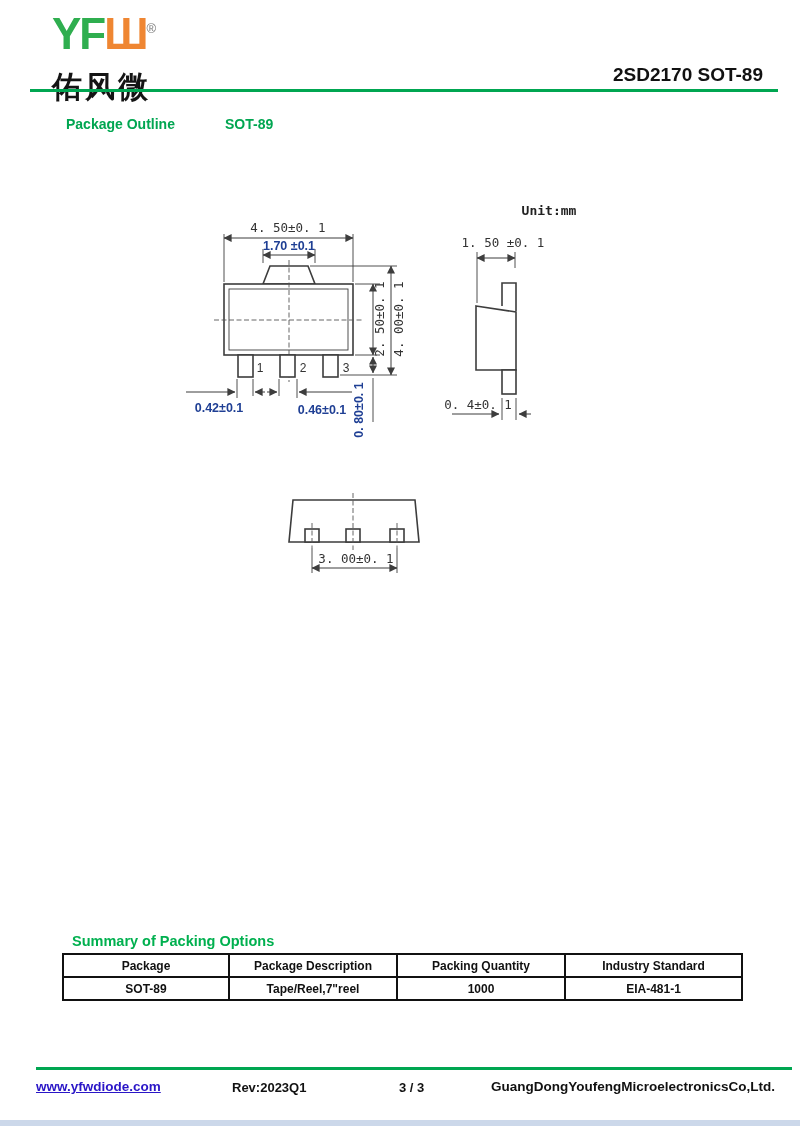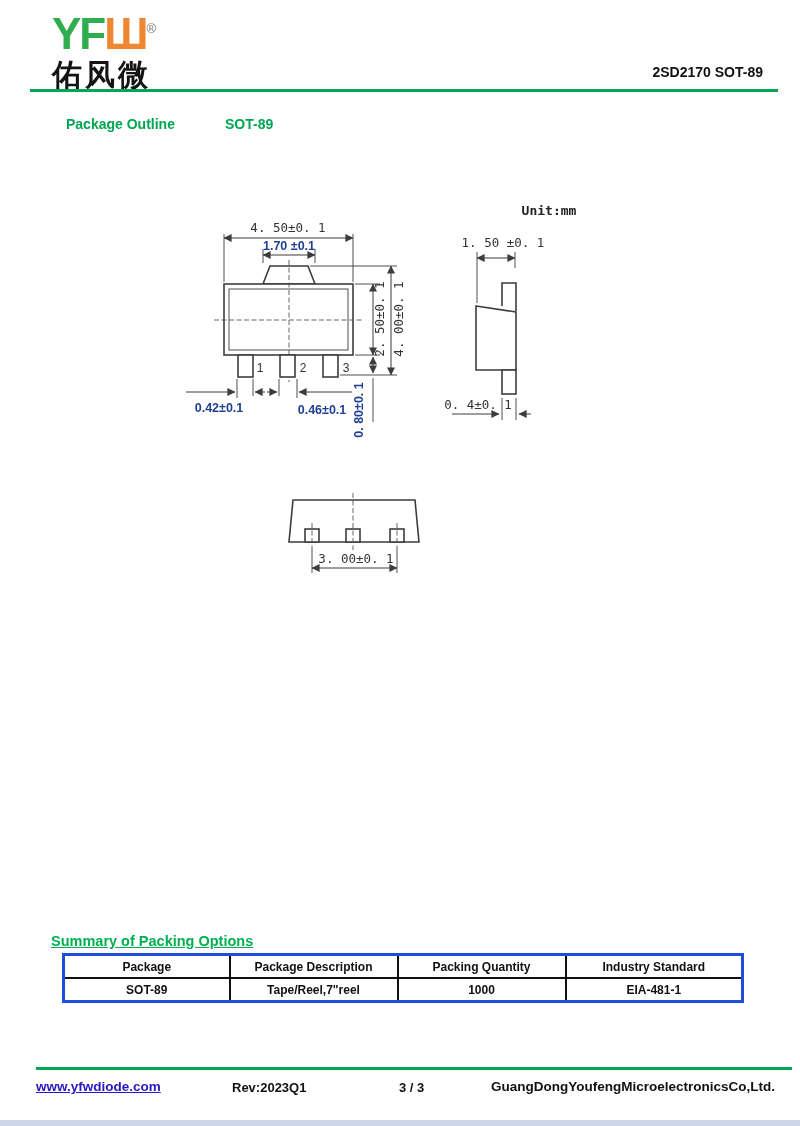--- a/index.html
+++ b/index.html
@@ -8,34 +8,34 @@
     font-family:"Liberation Sans", sans-serif; overflow:hidden;
   }
   .abs { position:absolute; }
 
   
   .logo-en { font-size:44px; font-weight:800; letter-spacing:-2px; line-height:1; }
   .logo-yf { color:#2fae4f; }
   .logo-w  { color:#ef8632; }
   .reg     { font-size:13px; color:#777; font-weight:400; vertical-align:super; letter-spacing:0; }
   .logo-cn { font-size:30px; font-weight:700; color:#141414; letter-spacing:3px; line-height:1; }
-  .doc-title { font-size:14px; font-weight:700; color:#111; }
+  .doc-title { font-size:19px; font-weight:700; color:#111; }
   .rule { background:#00a651; height:3px; }
 
   .green-label { color:#00a651; font-weight:700; font-size:14px; }
   .summary-heading { color:#00b04f; font-weight:700; font-size:14.5px; }
 
   
   table.pack { border-collapse:collapse; width:679px; table-layout:fixed; }
   table.pack th, table.pack td {
     border:2px solid #111; font-size:12px; font-weight:700; color:#111;
     text-align:center; height:21px; padding:0 2px;
     font-family:"Liberation Sans", sans-serif;
   }
-  table.pack { border:3px solid #1d4ed8;padding-left:35px; }
+  table.pack { border:1px solid #1d4ed8;padding-left:35px; }
 
   
   .foot-text { font-size:13px; font-weight:700; color:#111; }
   .site-link { font-size:13.5px; font-weight:700; color:#2a16c7; text-decoration:underline; }
   .bottom-bar { background:#ccd8ea; }
 
   
   svg text { font-family:"DejaVu Sans Mono", monospace; font-size:12.5px; fill:#333; }
   svg text.blue-dim { font-family:"Liberation Sans", sans-serif; font-weight:700; fill:#1f3f94; }
   svg text.unit { font-weight:700; font-size:13px; fill:#222; }
@@ -45,21 +45,21 @@
   .dimline { stroke:#3d3d3d; stroke-width:1; fill:none; }
   .dash    { stroke:#555; stroke-width:0.9; stroke-dasharray:5 2.5; fill:none; }
 </style>
 </head>
 <body>
 
 <div class="page">
 
   <div class="abs" style="left:52px; top:12px;">
     <div class="logo-en"><span class="logo-yf">YF</span><span class="logo-w">Ш</span><span class="reg">®</span></div>
-    <div class="logo-cn" style="margin-top:4px;">佑风微</div>
+    <div class="logo-cn" style="margin-top:16px;">佑风微</div>
   </div>
 
   <div class="abs doc-title" style="right:37px; top:64px;">2SD2170 SOT-89</div>
   <div class="abs rule" style="left:30px; top:89px; width:748px;"></div>
 
   <div class="abs green-label" style="left:66px; top:116px;text-align:center;">Package Outline</div>
   <div class="abs green-label" style="left:225px; top:116px;">SOT-89</div>
 
   <svg class="abs" style="left:0; top:0;" width="800" height="640" viewBox="0 0 800 640">
     <defs>
@@ -166,21 +166,21 @@
       </g>
       <g>
         <line class="thin" x1="312" y1="548" x2="312" y2="573"></line>
         <line class="thin" x1="397" y1="548" x2="397" y2="573"></line>
         <line class="dimline" x1="312" y1="568" x2="397" y2="568" marker-start="url(#arr)" marker-end="url(#arr)"></line>
         <text x="356" y="563" text-anchor="middle">3. 00±0. 1</text>
       </g>
     </g>
   </svg>
 
-  <div class="abs summary-heading" style="left:51px; top:933px;text-decoration:underline;">Summary of Packing Options</div>
+  <div class="abs summary-heading" style="left:72px; top:933px;">Summary of Packing Options</div>
 
   <table class="pack abs" style="left:62px; top:953px;">
     <colgroup>
         <col style="width:166px">
         <col style="width:168px">
         <col style="width:168px">
         <col style="width:177px">
       </colgroup>
     <tbody>
         <tr>

